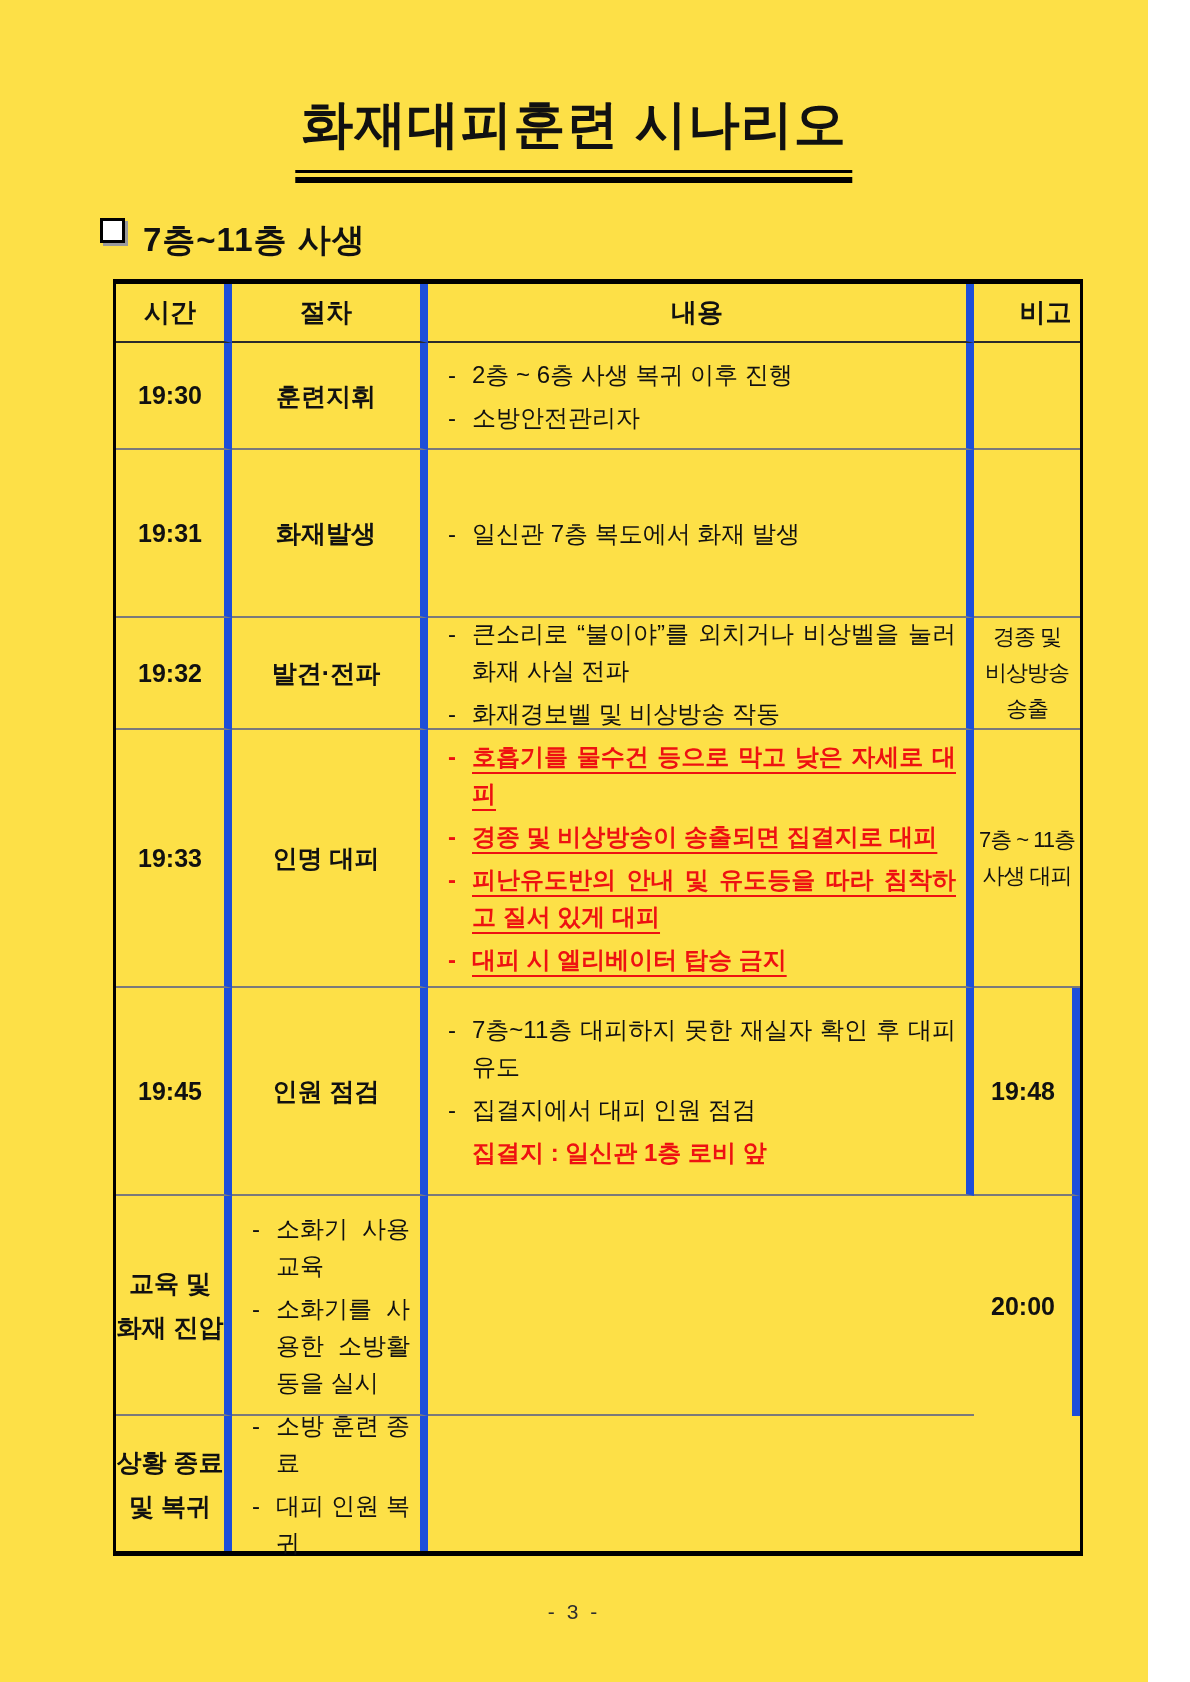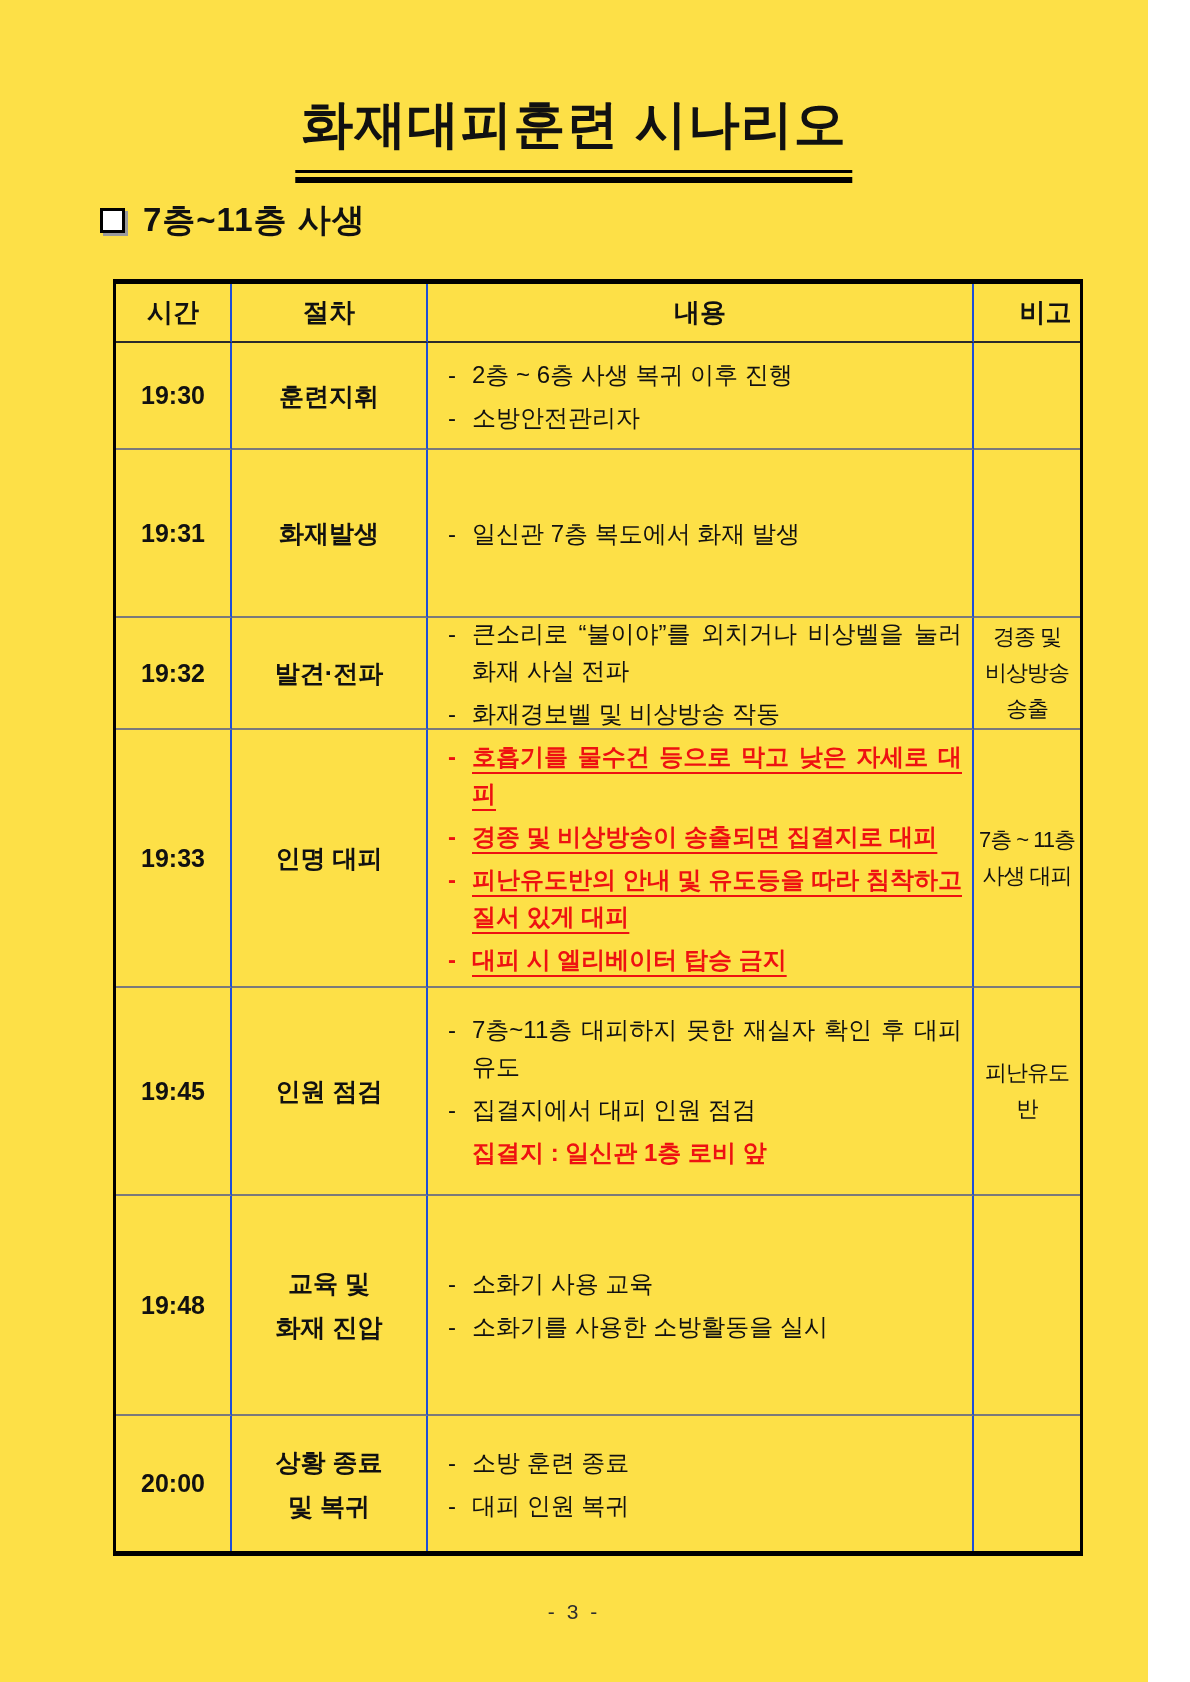--- a/index.html
+++ b/index.html
@@ -28,32 +28,32 @@
 
   
   .section-header {
     position:absolute; top:198px; left:100px;
     display:flex; align-items:center;
   }
   .bullet-square {
     width:25px; height:25px; border:3px solid #000; background:#fff;
     box-shadow:3px 3px 0 #9a9a9a; margin-right:18px; flex:0 0 auto;
   }
-  .section-label { font-size:33px; font-weight:700; letter-spacing:1px; }
+  .section-label { font-size:33px; font-weight:700; letter-spacing:1px;margin-top:20px; }
 
   
   .doc-table {
     position:absolute; left:113px; top:279px; width:970px;
     border-left:3px solid #000; border-right:3px solid #000;
     border-top:5px solid #000; border-bottom:5px solid #000;
     display:grid;
     grid-template-columns:116px 196px 546px 1fr;
   }
   .cell {
-    border-right:2px solid #1d4ed8;
+    border-right:8px solid #1d4ed8;
     border-bottom:2px solid #7a7a7a;
     display:flex; flex-direction:column; justify-content:center;
     min-width:0;
   }
   .cell.last-col { border-right:none;padding-left:37px; }
   .cell.last-row { border-bottom:none; }
 
   .cell.head {
     align-items:center; font-size:26px; font-weight:700;
     border-bottom:2px solid #2b2b2b;
@@ -162,23 +162,20 @@
       </div>
       <div class="cell c-time">19:45</div>
       <div class="cell c-proc">
         <div>인원 점검</div>
       </div>
       <div class="cell c-content">
         <p class="content-line style-normal"><span class="dash">-</span><span>7층~11층 대피하지 못한 재실자 확인 후 대피 유도</span></p>
         <p class="content-line style-normal"><span class="dash">-</span><span>집결지에서 대피 인원 점검</span></p>
         <p class="content-line style-red_bold no-bullet"><span>집결지 : 일신관 1층 로비 앞</span></p>
       </div>
-      <div class="cell c-remark last-col">
-        <div class="remark-line">피난유도반</div>
-      </div>
       <div class="cell c-time">19:48</div>
       <div class="cell c-proc">
         <div>교육 및</div>
         <div>화재 진압</div>
       </div>
       <div class="cell c-content">
         <p class="content-line style-normal"><span class="dash">-</span><span>소화기 사용 교육</span></p>
         <p class="content-line style-normal"><span class="dash">-</span><span>소화기를 사용한 소방활동을 실시</span></p>
       </div>
       <div class="cell c-remark last-col"></div>

